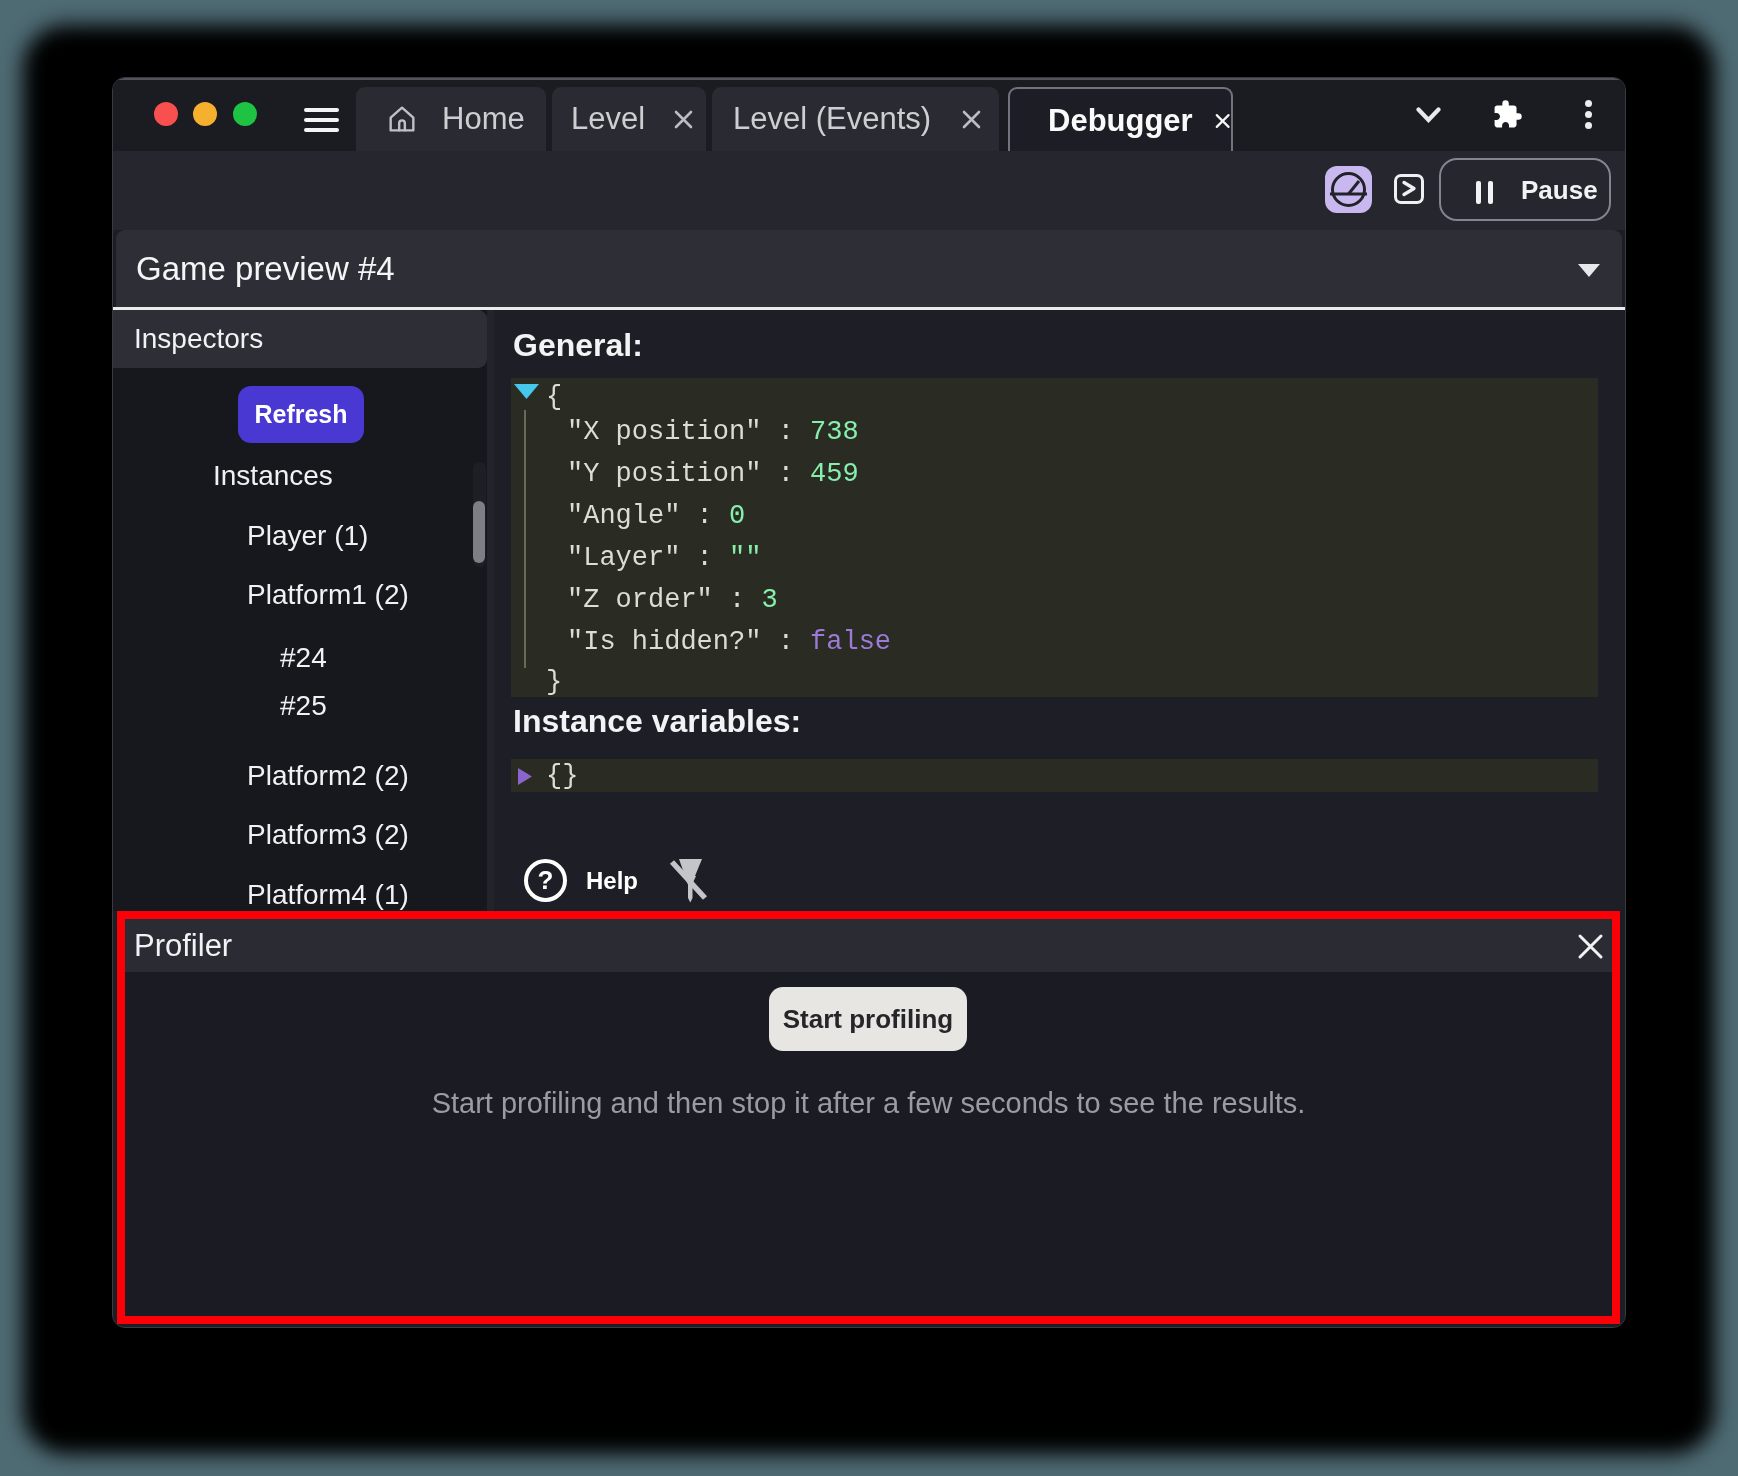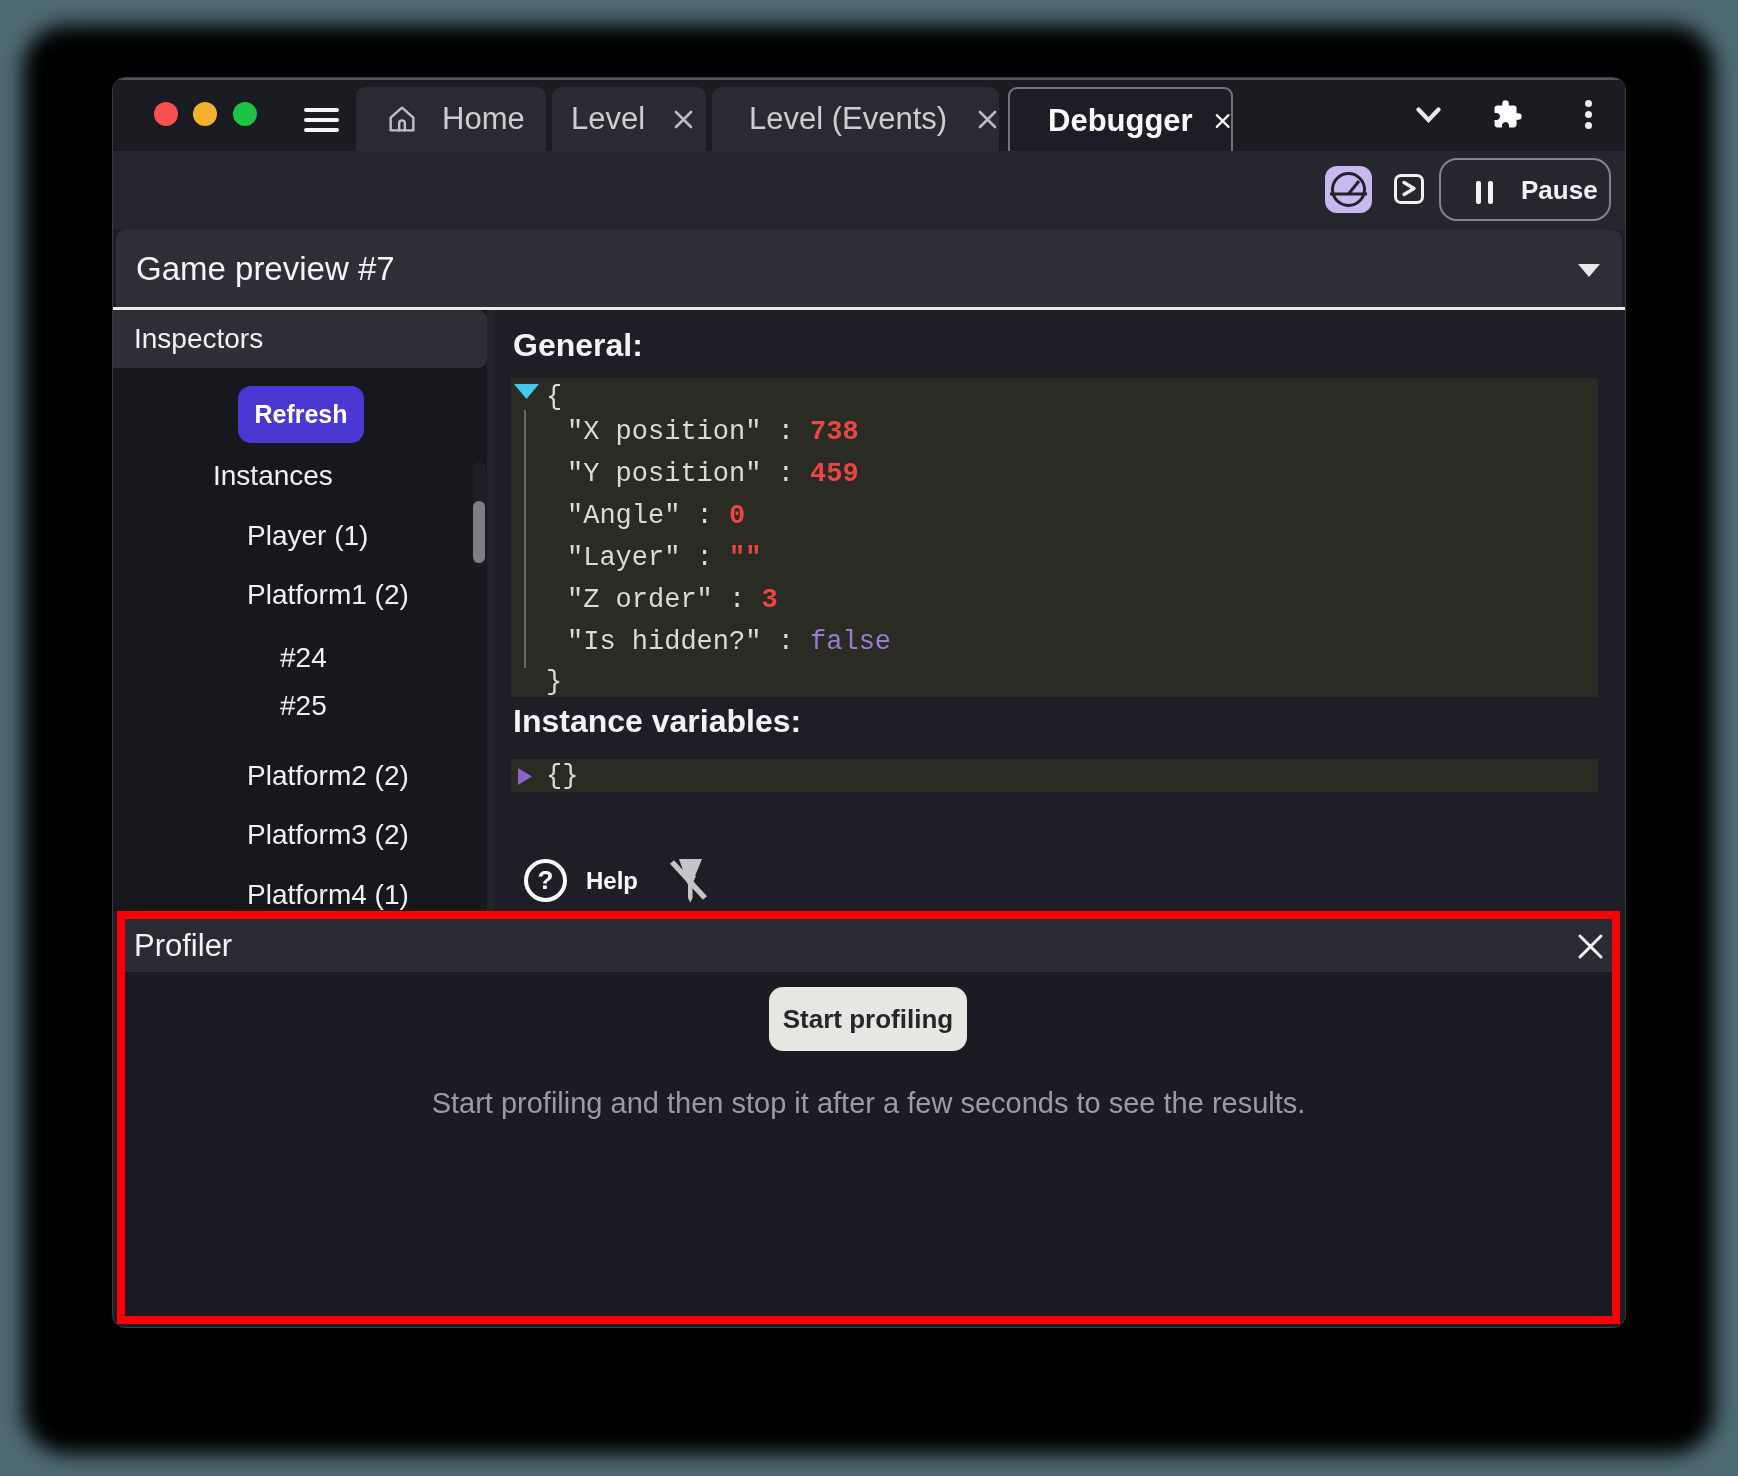--- a/index.html
+++ b/index.html
@@ -30,21 +30,21 @@
   .lefthead span{position:absolute;left:21px;top:50%;transform:translateY(-50%);color:#f2f2f4;font-size:28px;}
   .divstrip{position:absolute;left:374px;top:232px;width:7px;height:601px;background:#23232b;}
   .rightpanel{position:absolute;left:381px;top:232px;width:1131px;height:601px;background:#1e1e26;}
   .refresh{position:absolute;left:125px;top:76px;width:126px;height:57px;background:#4a38d2;border-radius:13px;
      color:#fff;font-weight:700;font-size:25px;display:flex;align-items:center;justify-content:center;}
   .li{position:absolute;color:#f1f1f3;font-size:28px;white-space:nowrap;transform:translateY(-50%);}
   .sbar{position:absolute;left:360px;top:191px;width:12px;height:62px;background:#7e7e84;border-radius:6px;}
   .seclabel{position:absolute;color:#f3f3f5;font-size:32px;font-weight:700;transform:translateY(-50%);}
   .codeblock{position:absolute;left:17px;width:1087px;background:#2a2b22;font-family:"Liberation Mono",monospace;font-weight:400;font-size:27px;color:#dcdcd6;}
   .mono{position:absolute;white-space:pre;transform:translateY(-50%);}
-  .num{color:#ef4444;font-weight:bold;}
+  .num{color:#86efac;}
   .bool{color:#9d7ad8;}
   .guideline{position:absolute;width:1.5px;background:#6a6a5a;}
   
   .profiler{position:absolute;left:4px;top:833px;width:1487px;height:397px;border:8px solid #fb0007;background:#1b1b23;}
   .profhead{position:absolute;left:0;top:0;width:100%;height:53px;background:#2b2b34;}
   .profhead span{position:absolute;left:9px;top:50%;transform:translateY(-50%);color:#f2f2f4;font-size:31px;}
   .startbtn{position:absolute;left:644px;top:68px;width:198px;height:64px;background:#e8e6e3;border-radius:14px;
      color:#26262a;font-weight:700;font-size:26px;display:flex;align-items:center;justify-content:center;}
   .caption{position:absolute;left:0;top:168px;width:100%;text-align:center;color:#9b9ba1;font-size:29px;}
 </style>
@@ -69,21 +69,21 @@
         </svg>
       <span style="margin-left:22px;">Home</span>
     </div>
     <div class="tab" style="left:439px;width:154px;">
       <span style="margin-left:19px;">Level</span>
       <svg style="margin-left:28px;" width="21" height="21" viewBox="0 0 21 21">
           <path d="M3 3 L18 18 M18 3 L3 18" stroke="#bcbcc2" stroke-width="2.6" stroke-linecap="round" fill="none"></path>
         </svg>
     </div>
     <div class="tab" style="left:599px;width:287px;">
-      <span style="margin-left:37px;">Level (Events)</span>
+      <span style="margin-left:21px;">Level (Events)</span>
       <svg style="margin-left:30px;" width="21" height="21" viewBox="0 0 21 21">
           <path d="M3 3 L18 18 M18 3 L3 18" stroke="#bcbcc2" stroke-width="2.6" stroke-linecap="round" fill="none"></path>
         </svg>
     </div>
     <div class="tab active" style="left:895px;width:221px;">
       <span style="margin-left:38px;">Debugger</span>
       <svg style="margin-left:21px;" width="22" height="22" viewBox="0 0 22 22">
           <path d="M3.5 3.5 L18.5 18.5 M18.5 3.5 L3.5 18.5" stroke="#f5f5f7" stroke-width="2.8" stroke-linecap="round" fill="none"></path>
         </svg>
     </div>
@@ -115,21 +115,21 @@
         </svg>
     </div>
     <div class="abs" style="left:1326px;top:7px;width:172px;height:63px;border:2.5px solid #84848e;border-radius:18px;box-sizing:border-box;">
       <div class="abs" style="left:35px;top:21px;width:4.5px;height:23px;background:#f2f2f4;border-radius:2px;"></div>
       <div class="abs" style="left:47px;top:21px;width:4.5px;height:23px;background:#f2f2f4;border-radius:2px;"></div>
       <span class="abs" style="left:80px;top:50%;transform:translateY(-50%);color:#f2f2f4;font-size:26px;font-weight:700;">Pause</span>
     </div>
   </div>
 
   <div class="gpbar">
-    <span class="t">Game preview #7</span>
+    <span class="t">Game preview #4</span>
     <svg class="abs" style="right:22px;top:34px;" width="22" height="13" viewBox="0 0 22 13">
         <path d="M0 0 H22 L11 13 Z" fill="#e8e8ea"></path>
       </svg>
   </div>
   <div class="whiteline"></div>
 
   <div class="leftpanel">
     <div class="lefthead">
         <span>Inspectors</span>
       </div>

